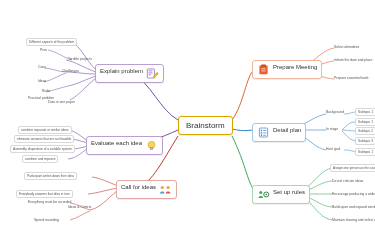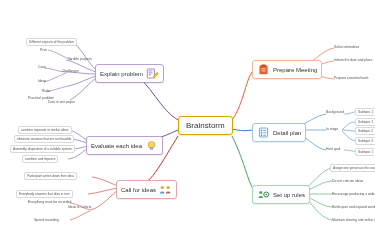--- a/index.html
+++ b/index.html
@@ -1,20 +1,20 @@
 <!DOCTYPE html>
 <html><head>
 <meta charset="utf-8">
 <style>
   html,body{margin:0;padding:0;}
   body{width:375px;height:250px;background:#ffffff;font-family:"Liberation Sans",sans-serif;overflow:hidden;}
   #stage{position:relative;width:375px;height:250px;}
   svg.links{position:absolute;left:0;top:0;width:375px;height:250px;}
 
-  .node{position:absolute;box-sizing:border-box;display:flex;align-items:center;gap:3px;background:#ffffff;}
+  .node{position:absolute;box-sizing:border-box;display:flex;gap:3px;background:#ffffff;}
   .center{border:1px solid #d9a400;border-radius:3px;padding:4px 7px;font-size:8px;color:#333;box-shadow:0 1px 1px rgba(0,0,0,.08);}
   .branch{border:1px solid #ccc;border-radius:3px;padding:3px 4px;font-size:6px;color:#333;box-shadow:0 1px 1px rgba(0,0,0,.07);}
   .branch .txt{white-space:nowrap;}
   .ic{width:13px;height:11px;flex:0 0 auto;}
   .leaf{position:absolute;font-size:3.4px;color:#555;white-space:nowrap;}
   .leafbox{position:absolute;font-size:3.2px;color:#555;border:0.5px solid #d8d8d8;border-radius:2px;padding:1px 2px;background:#fff;white-space:nowrap;}
 </style>
 </head>
 <body>
 

